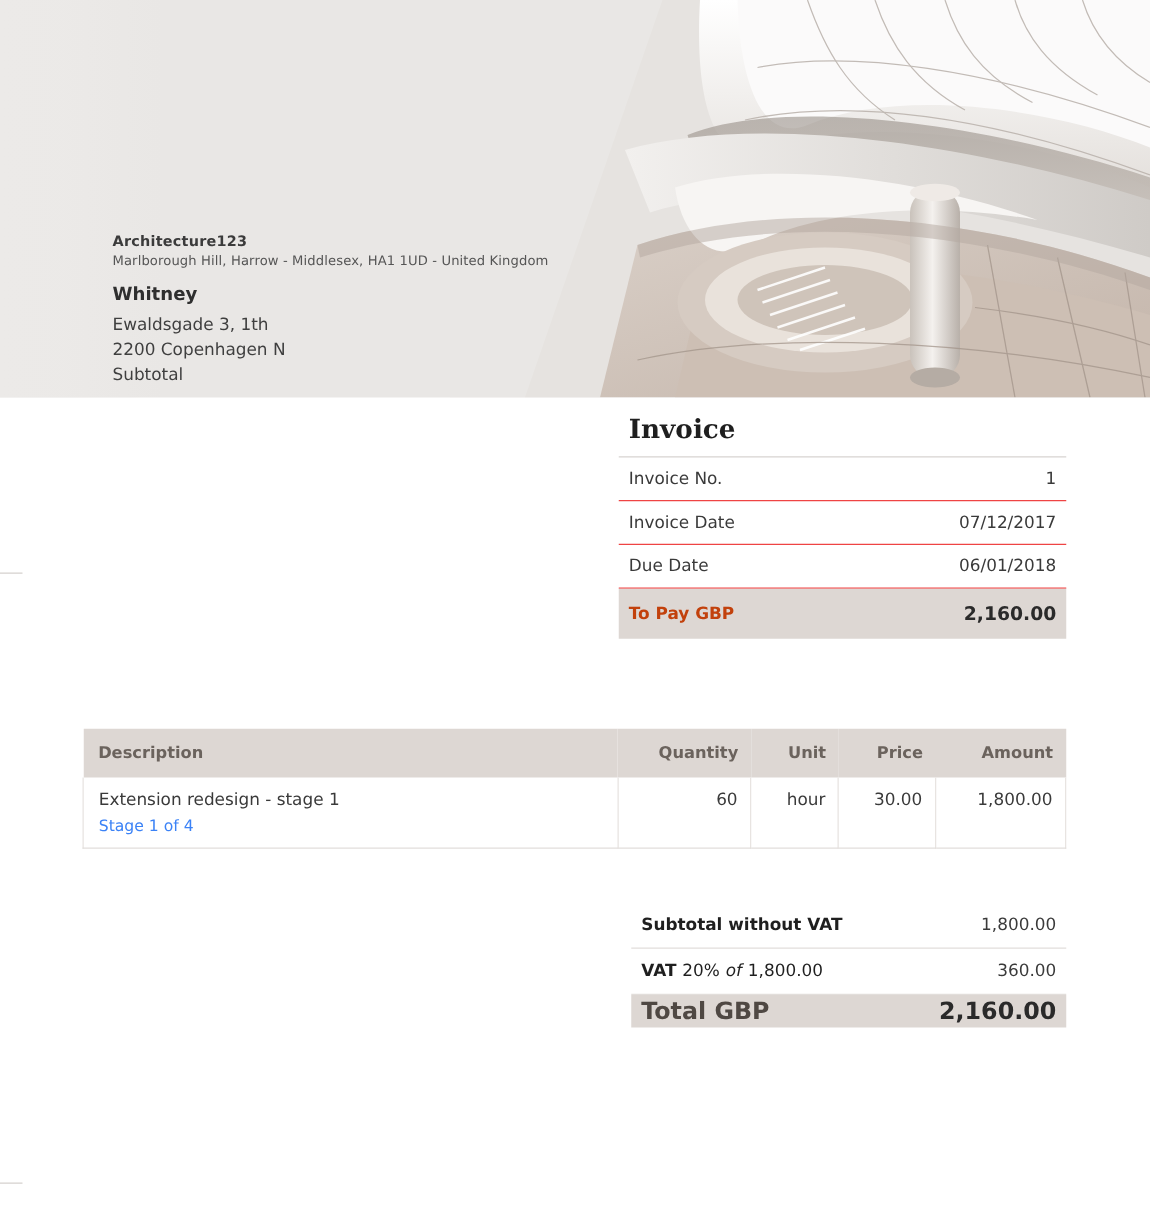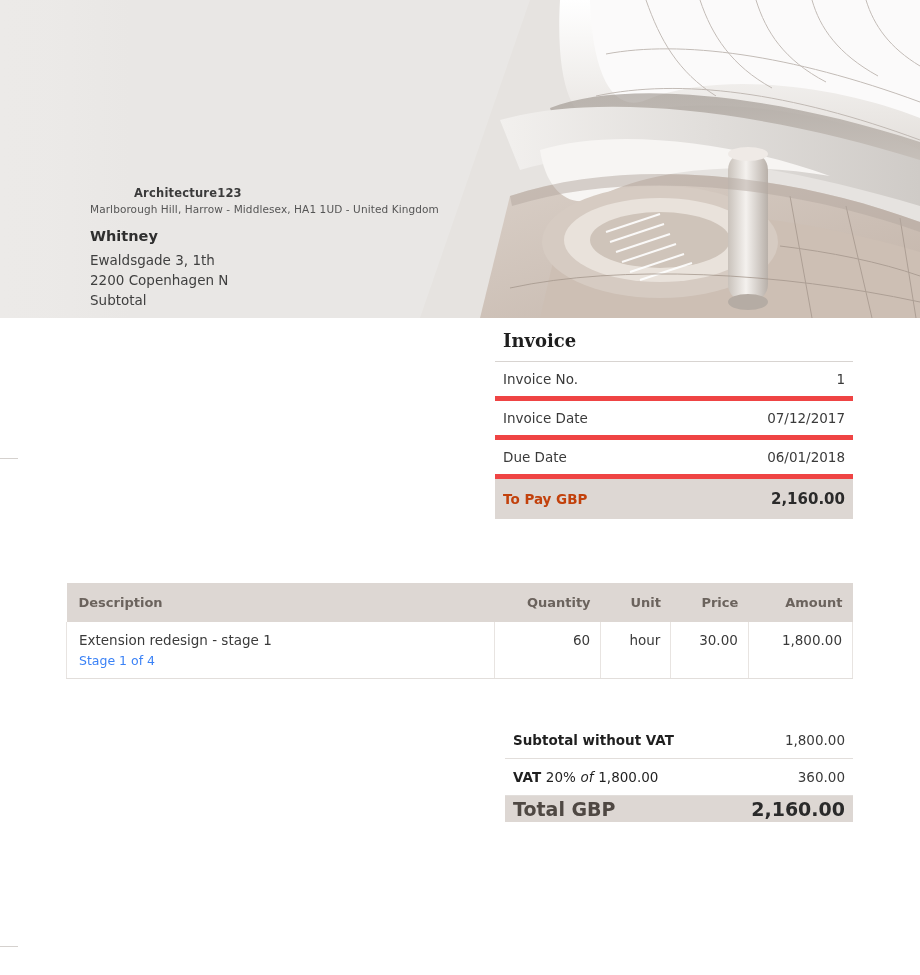--- a/index.html
+++ b/index.html
@@ -48,21 +48,20 @@
     left: 90px;
     top: 186px;
     z-index: 6;
   }
   .sender-name {
     font-size: 11.5px;
     font-weight: bold;
     color: #3b3b3b;
     letter-spacing: 0.2px;
     margin-bottom: 3px;
-    margin-left: 44px;
   }
   .sender-addr {
     font-size: 10.5px;
     color: #555555;
     letter-spacing: 0.1px;
   }
   .client-block {
     position: absolute;
     left: 90px;
     top: 228px;
@@ -82,32 +81,32 @@
 
   
   .meta {
     position: absolute;
     left: 495px;
     top: 330px;
     width: 358px;
   }
   .meta-title {
     font-family: "DejaVu Serif", serif;
-    font-size: 18px;
+    font-size: 21px;
     font-weight: bold;
     color: #1f1f1f;
     padding: 0 8px 10px 8px;
     border-bottom: 1px solid #d8d4d1;
   }
   .meta-row {
     display: flex;
     justify-content: space-between;
     align-items: center;
     padding: 9px 8px;
-    border-bottom: 5px solid #ef4444;
+    border-bottom: 1px solid #ef4444;
     font-size: 13.5px;
     color: #3a3a3a;
   }
   .meta-row .label { color: #3a3a3a; }
   .meta-row .value { color: #3a3a3a; }
   .meta-row.topay {
     background: #ddd7d3;
     border-bottom: none;
     padding: 11px 8px;
   }

